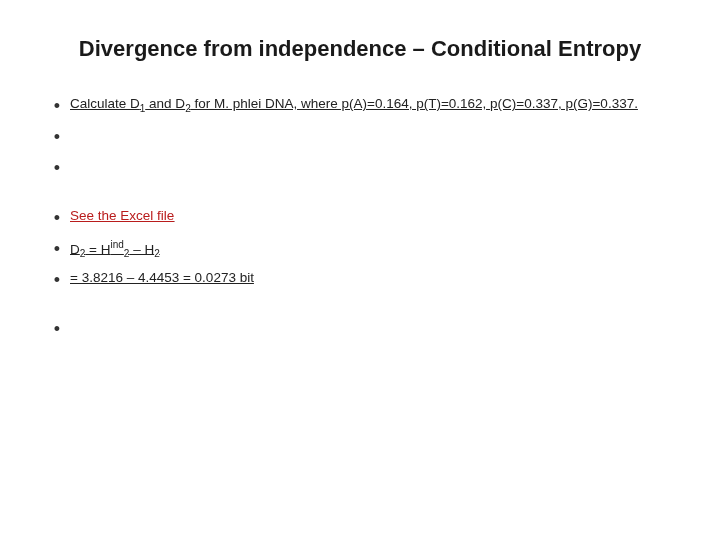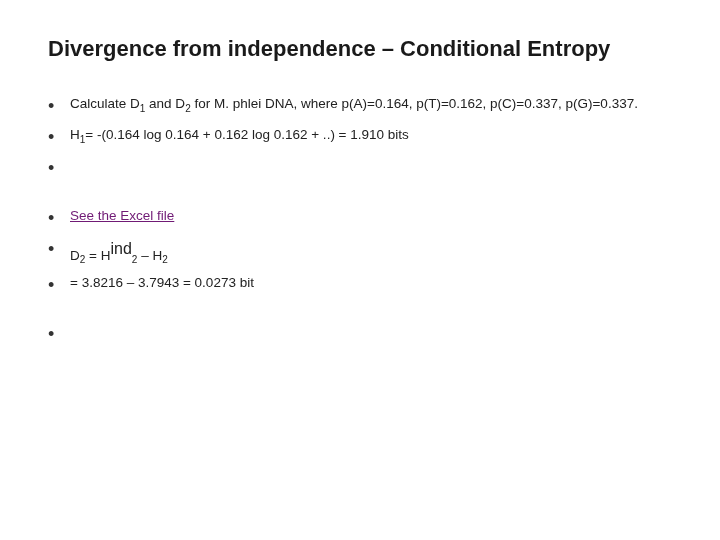--- a/index.html
+++ b/index.html
@@ -17,20 +17,21 @@
       color: #222222;
       overflow: hidden;
     }
 
     .slide-container {
       width: 720px;
       height: 540px;
       padding: 36px 48px 36px 48px;
       display: flex;
       flex-direction: column;
+      text-align: center;
     }
 
     .title {
       font-size: 22px;
       font-weight: bold;
       color: #1a1a1a;
       margin-bottom: 28px;
       padding-bottom: 4px;
     }
 
@@ -56,34 +57,35 @@
       font-size: 18px;
       line-height: 1.4;
       color: #333;
       margin-right: 4px;
     }
 
     .bullet-text {
       font-size: 13.5px;
       color: #222;
       line-height: 1.5;
+      text-decoration: underline;
     }
 
     .link-text {
-      color: #701a75;
+      color: #b91c1c;
       text-decoration: underline;
       cursor: pointer;
     }
 
     sub {
       font-size: 10px;
     }
 
     sup {
-      font-size: 16px;
+      font-size: 10px;
     }
   </style>
 </head>
 <body>
 
 <div class="slide-container">
   <div class="title">Divergence from independence – Conditional Entropy</div>
 
   <div class="content-area">
 
@@ -91,23 +93,20 @@
 
       <div class="bullet-item">
         <span class="bullet-dot">•</span>
         <span class="bullet-text">
           Calculate D<sub>1</sub> and D<sub>2</sub> for M. phlei DNA, where p(A)=0.164, p(T)=0.162, p(C)=0.337, p(G)=0.337.
         </span>
       </div>
 
       <div class="bullet-item">
         <span class="bullet-dot">•</span>
-        <span class="bullet-text">
-          H<sub>1</sub>= -(0.164 log 0.164 + 0.162 log 0.162 + ..) = 1.910 bits
-        </span>
       </div>
 
       <div class="bullet-item">
         <span class="bullet-dot">•</span>
       </div>
     </div>
 
     <div class="bullet-group">
 
       <div class="bullet-item">
@@ -120,21 +119,21 @@
       <div class="bullet-item">
         <span class="bullet-dot">•</span>
         <span class="bullet-text">
           D<sub>2</sub> = H<sup>ind</sup><sub>2</sub> – H<sub>2</sub>
         </span>
       </div>
 
       <div class="bullet-item">
         <span class="bullet-dot">•</span>
         <span class="bullet-text">
-          = 3.8216 – 3.7943 = 0.0273 bit
+          = 3.8216 – 4.4453 = 0.0273 bit
         </span>
       </div>
     </div>
 
     <div class="bullet-group">
 
       <div class="bullet-item">
         <span class="bullet-dot">•</span>
       </div>
     </div>

